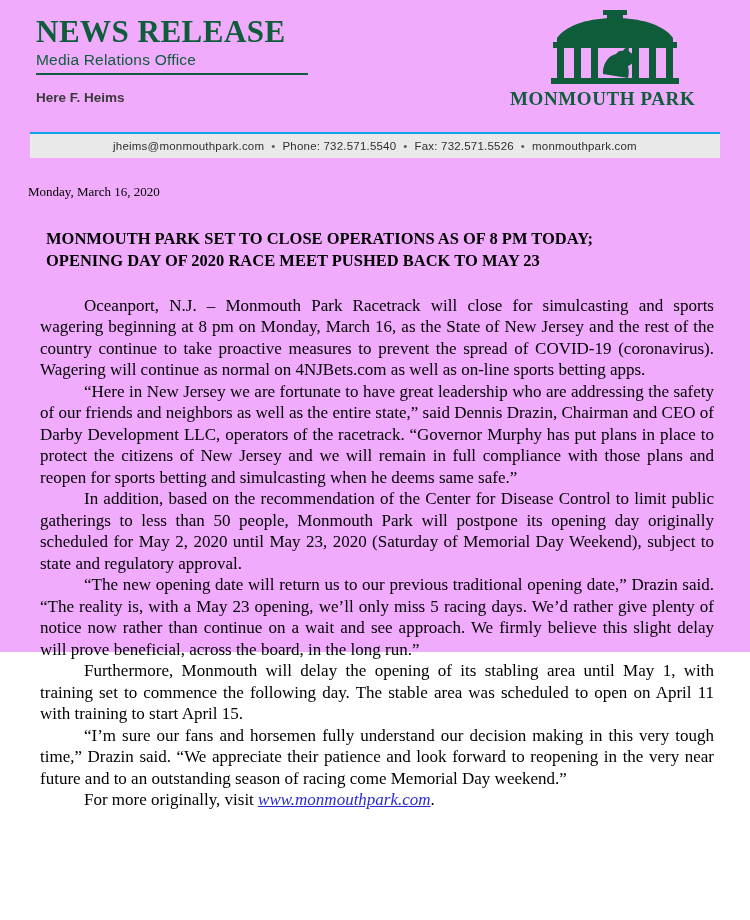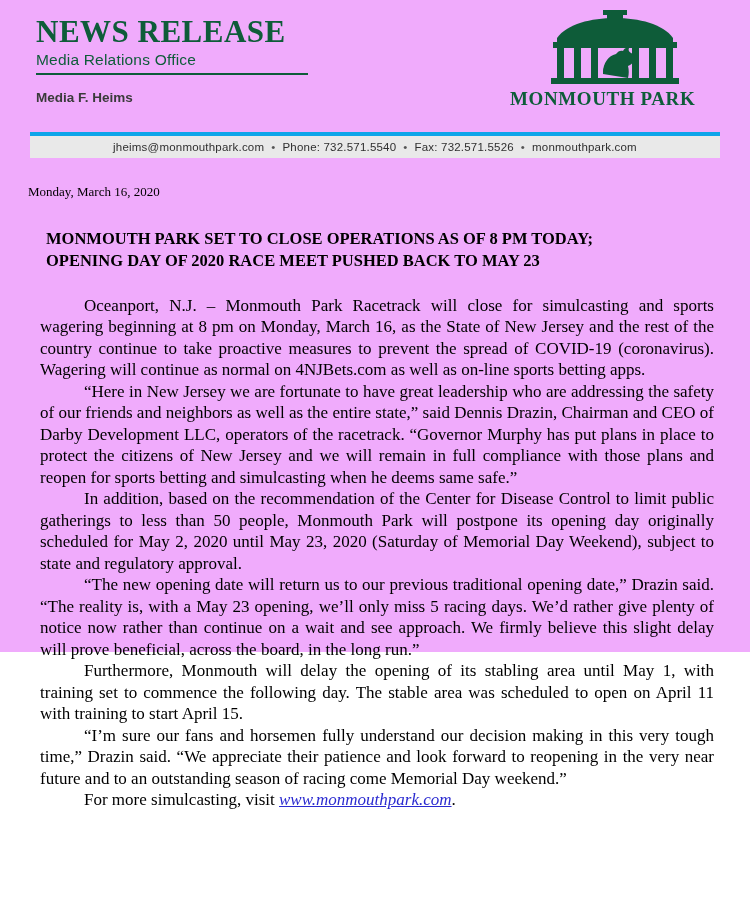--- a/index.html
+++ b/index.html
@@ -98,21 +98,21 @@
   }
 
   
   .contact-bar {
     position: absolute;
     left: 30px;
     top: 132px;
     width: 690px;
     height: 26px;
     background: #e9e9e9;
-    border-top: 4px solid #0ea5e9;
+    border-top: 2px solid #0ea5e9;
     display: flex;
     align-items: center;
     justify-content: center;
     font-family: "Liberation Sans", sans-serif;
     font-size: 11.5px;
     color: #2f2f2f;
     letter-spacing: 0.2px;
     box-sizing: border-box;
   }
   .contact-bar span.sep { padding: 0 7px; color:#555; }
@@ -154,21 +154,21 @@
 <body>
 
 <div class="page">
 
   <div class="letterhead">
 
     <div class="lh-left">
       <div class="news-release">NEWS RELEASE</div>
       <div class="media-office">Media Relations Office</div>
       <div class="rule-under-title"></div>
-      <div class="contact-name">Media F. Heims</div>
+      <div class="contact-name">Here F. Heims</div>
     </div>
 
     <div class="lh-right">
       <div class="logo-mark">
         <svg viewBox="0 0 148 78" width="148" height="78" aria-hidden="true">
 
           <path d="M62 2 h24 v5 h-24 z" fill="#0e5c39"></path>
           <path d="M66 7 h16 v6 h-16 z" fill="#0e5c39"></path>
           <path d="M58 13 h32 v4 h-32 z" fill="#0e5c39"></path>
 
@@ -212,16 +212,16 @@
       <div>OPENING DAY OF 2020 RACE MEET PUSHED BACK TO MAY 23</div>
     </div>
 
     <p class="para first">Oceanport, N.J. – Monmouth Park Racetrack will close for simulcasting and sports wagering beginning at 8 pm on Monday, March 16, as the State of New Jersey and the rest of the country continue to take proactive measures to prevent the spread of COVID-19 (coronavirus).  Wagering will continue as normal on 4NJBets.com as well as on-line sports betting apps.</p>
     <p class="para">“Here in New Jersey we are fortunate to have great leadership who are addressing the safety of our friends and neighbors as well as the entire state,” said Dennis Drazin, Chairman and CEO of Darby Development LLC, operators of the racetrack.  “Governor Murphy has put plans in place to protect the citizens of New Jersey and we will remain in full compliance with those plans and reopen for sports betting and simulcasting when he deems same safe.”</p>
     <p class="para">In addition, based on the recommendation of the Center for Disease Control to limit public gatherings to less than 50 people, Monmouth Park will postpone its opening day originally scheduled for May 2, 2020 until May 23, 2020 (Saturday of Memorial Day Weekend), subject to state and regulatory approval.</p>
     <p class="para">“The new opening date will return us to our previous traditional opening date,” Drazin said.  “The reality is, with a May 23 opening, we’ll only miss 5 racing days.  We’d rather give plenty of notice now rather than continue on a wait and see approach.  We firmly believe this slight delay will prove beneficial, across the board, in the long run.”</p>
     <p class="para">Furthermore, Monmouth will delay the opening of its stabling area until May 1, with training set to commence the following day.  The stable area was scheduled to open on April 11 with training to start April 15.</p>
     <p class="para">“I’m sure our fans and horsemen fully understand our decision making in this very tough time,” Drazin said.  “We appreciate their patience and look forward to reopening in the very near future and to an outstanding season of racing come Memorial Day weekend.”</p>
 
-    <p class="para"><span>For more simulcasting, visit </span><a class="link" href="#">www.monmouthpark.com</a><span>.</span></p>
+    <p class="para"><span>For more originally, visit </span><a class="link" href="#">www.monmouthpark.com</a><span>.</span></p>
 
   </div>
 </div>
 
 </body></html>

